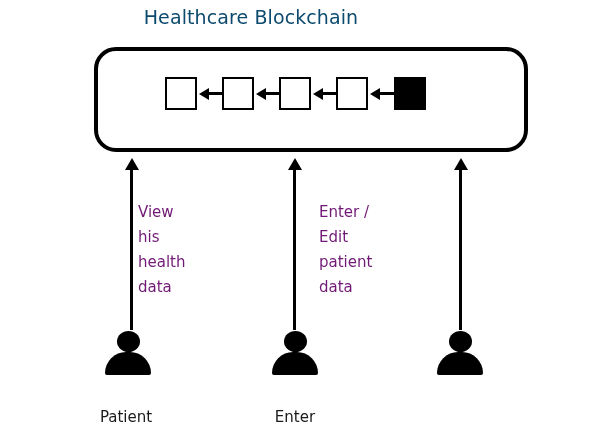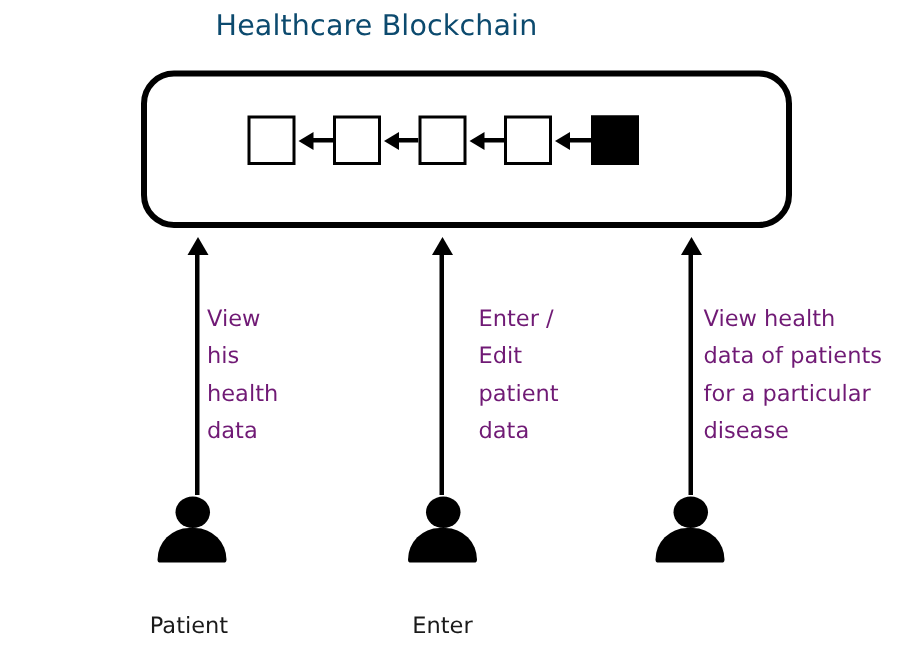--- a/index.html
+++ b/index.html
@@ -229,22 +229,18 @@
   <div class="person" style="left:272px; top:331px;">
     <div class="head"></div>
     <div class="body"></div>
   </div>
   <div class="role-label" style="left:235px; width:120px;">Enter</div>
 
   <div class="up-arrow" style="left:454px; top:158px; height:172px;">
     <div class="v-head"></div>
     <div class="v-shaft"></div>
   </div>
-  <div class="action-text" style="left:469px; top:200px; width:140px;">View health
-data of patients
-for a particular
-disease</div>
   <div class="person" style="left:437px; top:331px;">
     <div class="head"></div>
     <div class="body"></div>
   </div>
 
 </div>
 
 </body></html>

